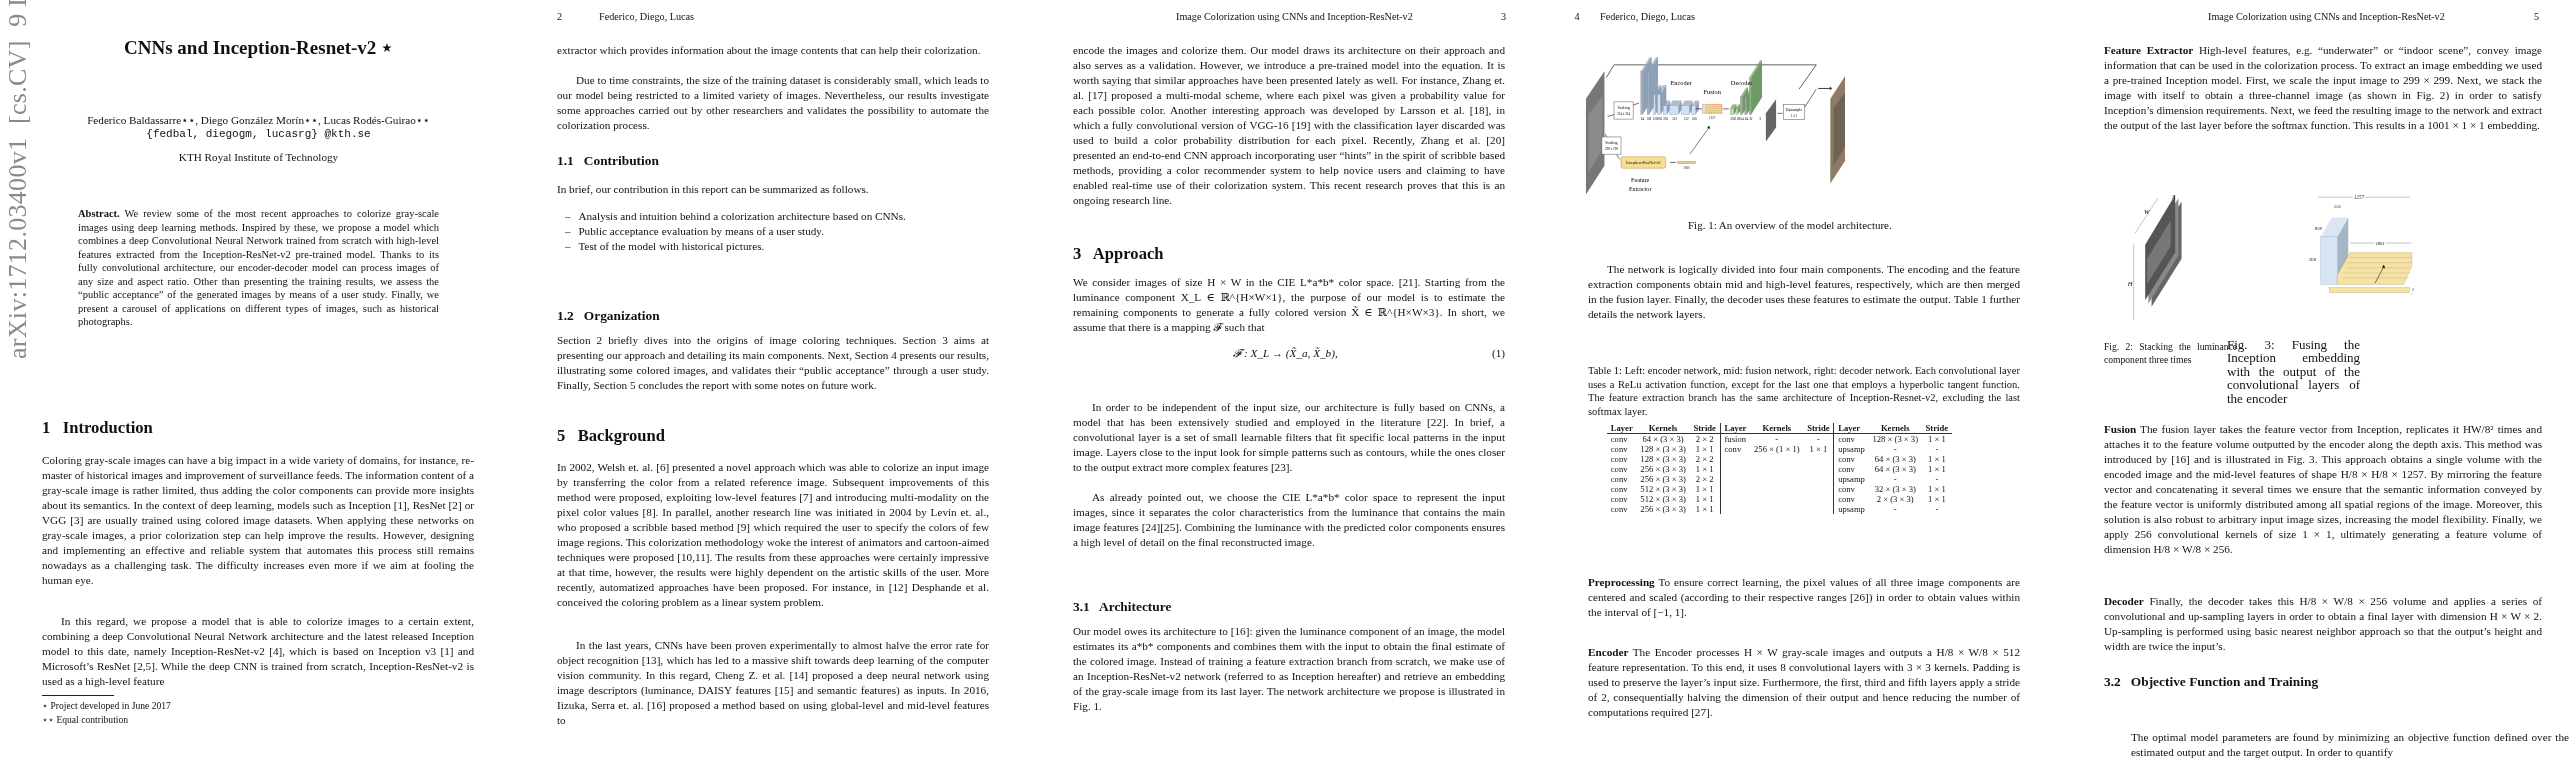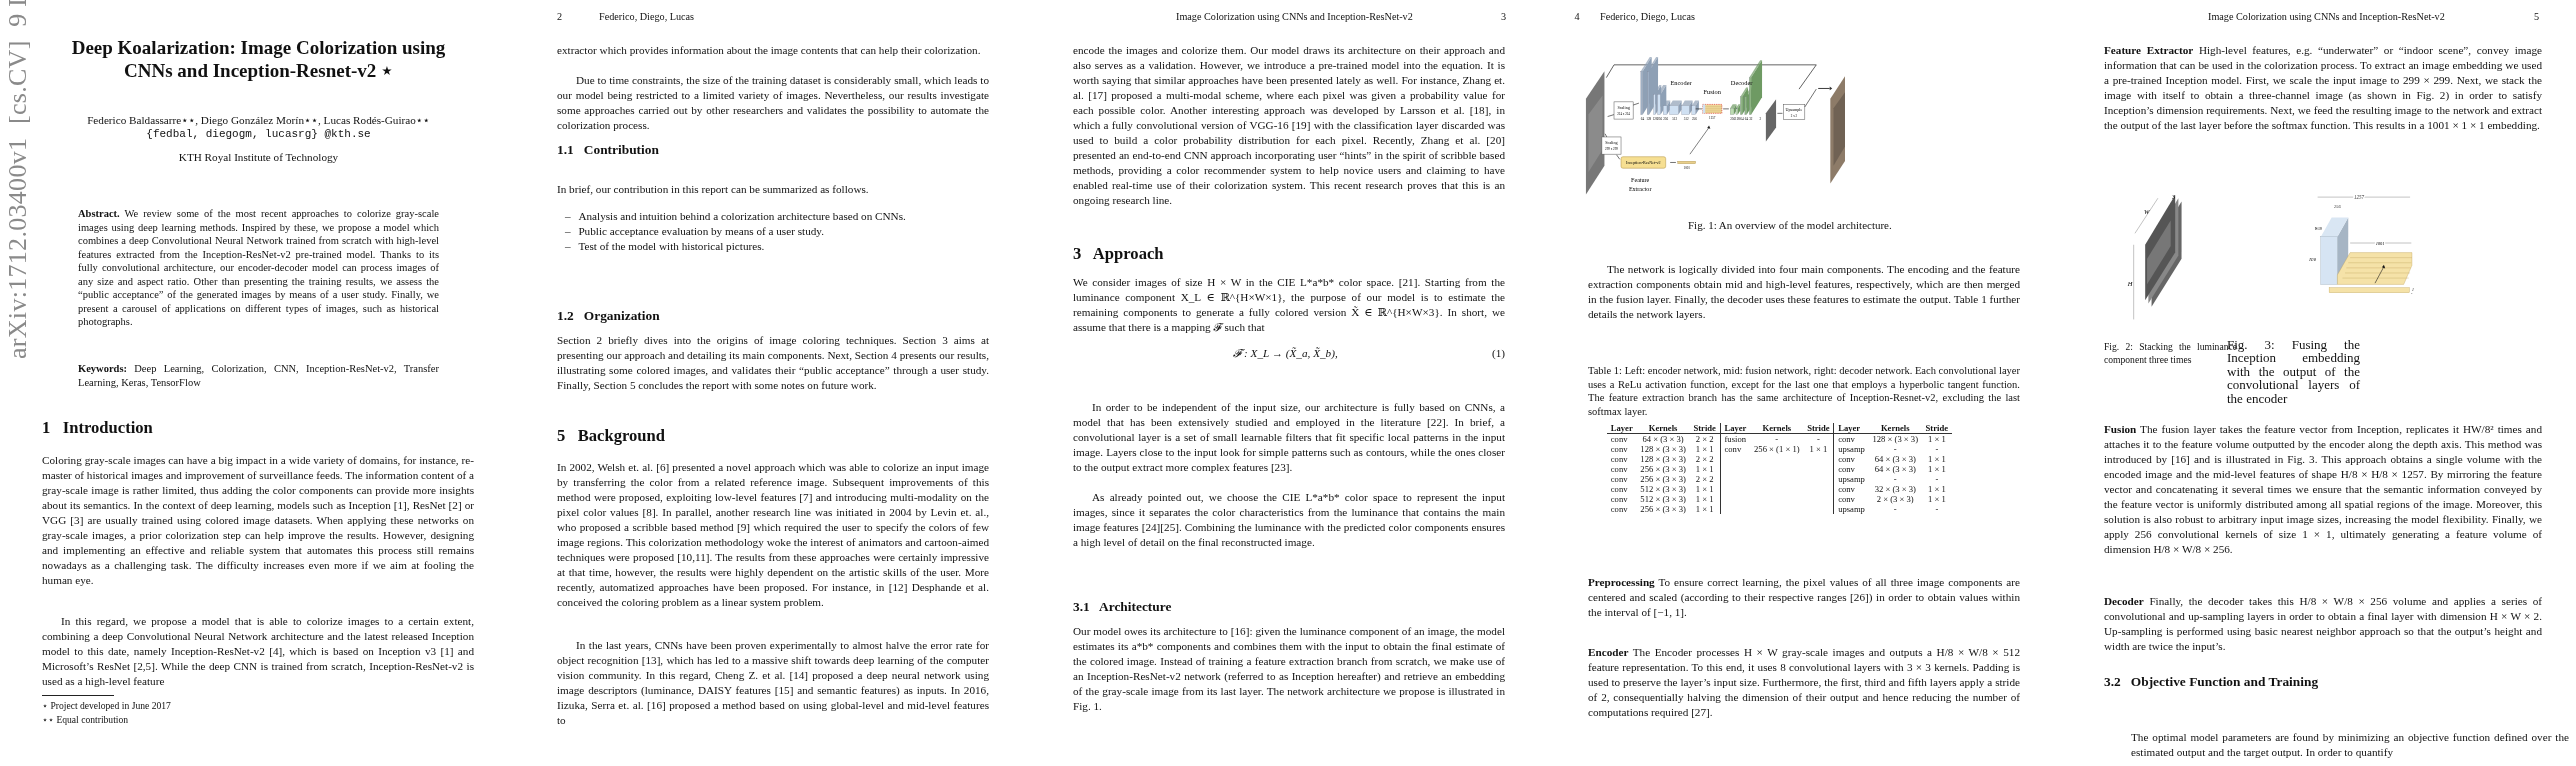--- a/index.html
+++ b/index.html
@@ -21,51 +21,47 @@
   table.t1 .vr{border-left:0.8px solid #333;}
   .c{text-align:center!important;}
 </style>
 </head>
 <body>
 
 <div style="position:absolute;left:2.6px;top:359px;transform-origin:0 0;transform:rotate(-90deg);font-size:26px;color:#8a8a8a;white-space:pre;font-family:'Liberation Serif',serif;letter-spacing:0.3px;">arXiv:1712.03400v1  [cs.CV]  9 Dec 2017</div>
 
 <div class="page" style="left:0;width:517px;">
   <div style="position:absolute;left:25.5px;top:36px;width:466px;text-align:center;font-size:19px;line-height:23px;font-weight:bold;">
-    <div>Deep Koalarization: Image Colorization using</div>
     <div>CNNs and Inception-Resnet-v2 ⋆</div>
   </div>
   <div style="position:absolute;left:25.5px;top:114px;width:466px;text-align:center;font-size:11.2px;">Federico Baldassarre⋆⋆, Diego González Morín⋆⋆, Lucas Rodés-Guirao⋆⋆</div>
   <div class="mono" style="position:absolute;left:25.5px;top:128px;width:466px;text-align:center;font-size:11px;">{fedbal, diegogm, lucasrg} @kth.se</div>
   <div style="position:absolute;left:25.5px;top:151px;width:466px;text-align:center;font-size:11.2px;">KTH Royal Institute of Technology</div>
 
   <p class="p" style="left:78px;top:207px;width:361px;font-size:10.5px;line-height:13.5px;">
     <span class="b">Abstract.</span><span> We review some of the most recent approaches to colorize gray-scale images using deep learning methods. Inspired by these, we propose a model which combines a deep Convolutional Neural Network trained from scratch with high-level features extracted from the Inception-ResNet-v2 pre-trained model. Thanks to its fully convolutional architecture, our encoder-decoder model can process images of any size and aspect ratio. Other than presenting the training results, we assess the “public acceptance” of the generated images by means of a user study. Finally, we present a carousel of applications on different types of images, such as historical photographs.</span>
   </p>
-  <p class="p" style="left:78px;top:362px;width:361px;font-size:10.5px;line-height:13.5px;">
-    <span class="b">Keywords:</span><span> Deep Learning, Colorization, CNN, Inception-ResNet-v2, Transfer Learning, Keras, TensorFlow</span>
-  </p>
 
   <h1 class="h1" style="left:42px;top:418px;white-space:pre;">1   Introduction</h1>
   <p class="p" style="left:42px;top:453px;width:432px;">Coloring gray-scale images can have a big impact in a wide variety of domains, for instance, re-master of historical images and improvement of surveillance feeds. The information content of a gray-scale image is rather limited, thus adding the color components can provide more insights about its semantics. In the context of deep learning, models such as Inception [1], ResNet [2] or VGG [3] are usually trained using colored image datasets. When applying these networks on gray-scale images, a prior colorization step can help improve the results. However, designing and implementing an effective and reliable system that automates this process still remains nowadays as a challenging task. The difficulty increases even more if we aim at fooling the human eye.</p>
   <p class="p" style="left:42px;top:614px;width:432px;text-indent:19px;">In this regard, we propose a model that is able to colorize images to a certain extent, combining a deep Convolutional Neural Network architecture and the latest released Inception model to this date, namely Inception-ResNet-v2 [4], which is based on Inception v3 [1] and Microsoft’s ResNet [2,5]. While the deep CNN is trained from scratch, Inception-ResNet-v2 is used as a high-level feature</p>
 
   <div style="position:absolute;left:42px;top:695px;width:72px;border-top:0.6px solid #222;"></div>
   <div style="position:absolute;left:42px;top:700px;font-size:9.6px;">⋆ Project developed in June 2017</div>
   <div style="position:absolute;left:42px;top:714px;font-size:9.6px;">⋆⋆ Equal contribution</div>
 </div>
 
 <div class="page" style="left:517px;width:517px;">
   <div class="runhead" style="left:40px;">2</div>
   <div class="runhead" style="left:82px;">Federico, Diego, Lucas</div>
 
   <p class="p" style="left:40px;top:43px;width:432px;">extractor which provides information about the image contents that can help their colorization.</p>
   <p class="p" style="left:40px;top:73px;width:432px;text-indent:19px;">Due to time constraints, the size of the training dataset is considerably small, which leads to our model being restricted to a limited variety of images. Nevertheless, our results investigate some approaches carried out by other researchers and validates the possibility to automate the colorization process.</p>
 
-  <h2 class="h2" style="left:40px;top:142px;white-space:pre;">1.1   Contribution</h2>
+  <h2 class="h2" style="left:40px;top:153px;white-space:pre;">1.1   Contribution</h2>
   <p class="p" style="left:40px;top:182px;width:432px;">In brief, our contribution in this report can be summarized as follows.</p>
   <ul class="dash p" style="left:48px;top:209px;width:424px;">
     <li>Analysis and intuition behind a colorization architecture based on CNNs.</li>
     <li>Public acceptance evaluation by means of a user study.</li>
     <li>Test of the model with historical pictures.</li>
   </ul>
 
   <h2 class="h2" style="left:40px;top:308px;white-space:pre;">1.2   Organization</h2>
   <p class="p" style="left:40px;top:333px;width:432px;">Section 2 briefly dives into the origins of image coloring techniques. Section 3 aims at presenting our approach and detailing its main components. Next, Section 4 presents our results, illustrating some colored images, and validates their “public acceptance” through a user study. Finally, Section 5 concludes the report with some notes on future work.</p>
 

